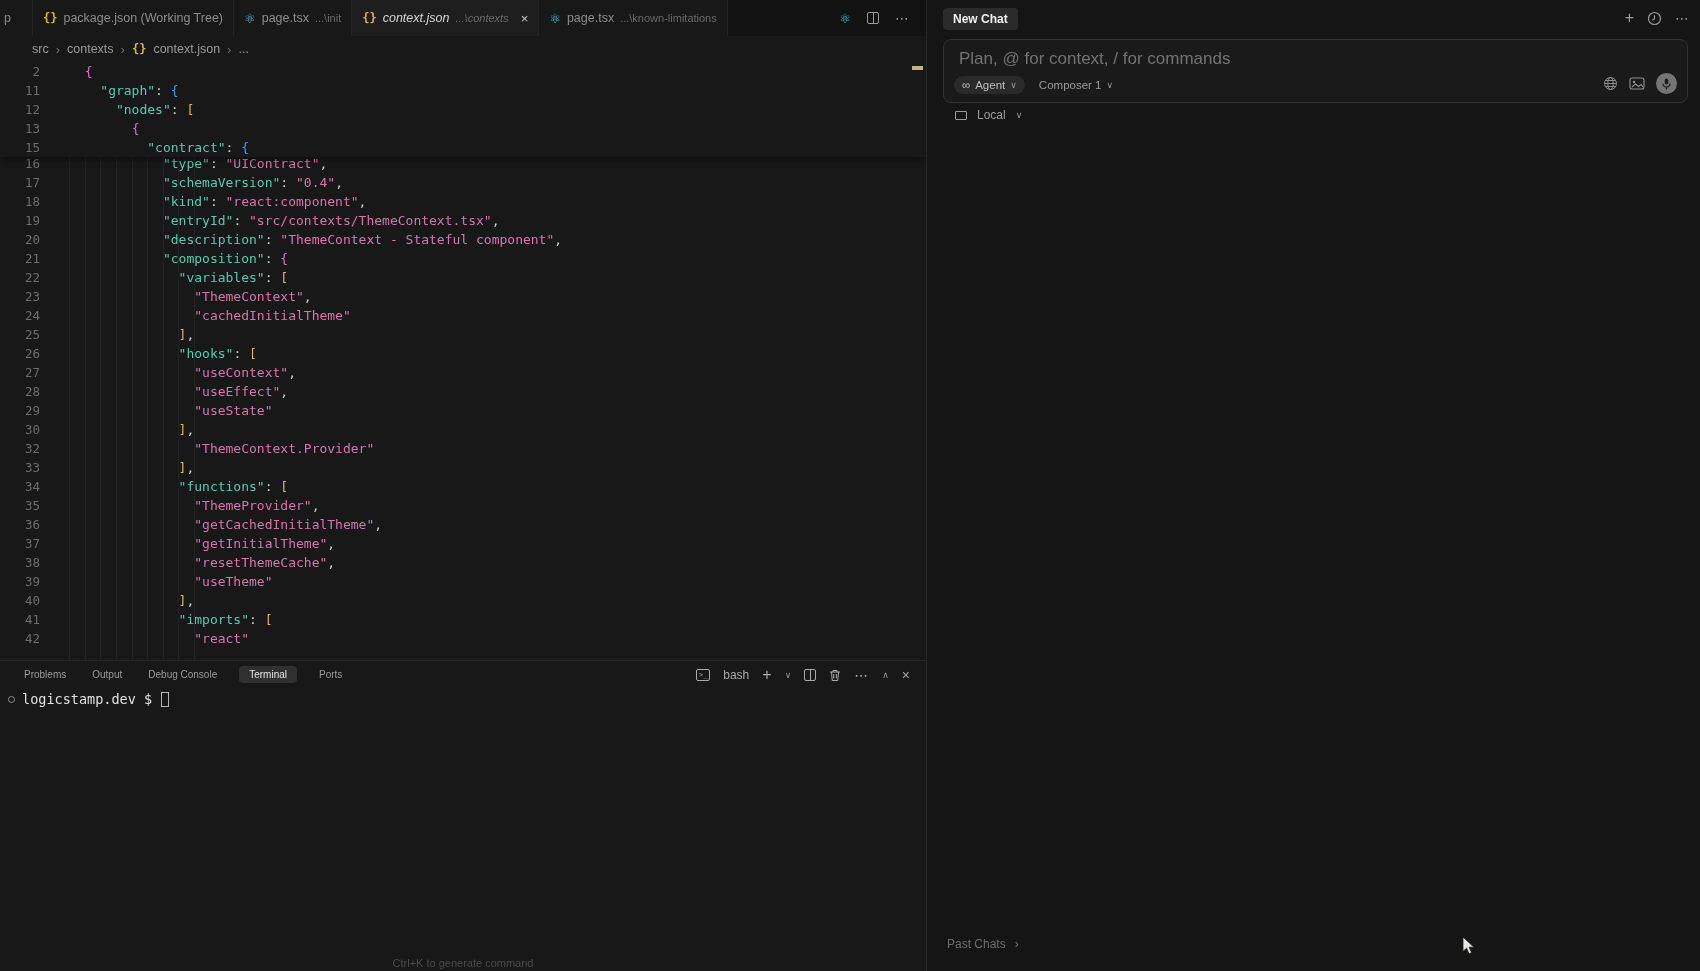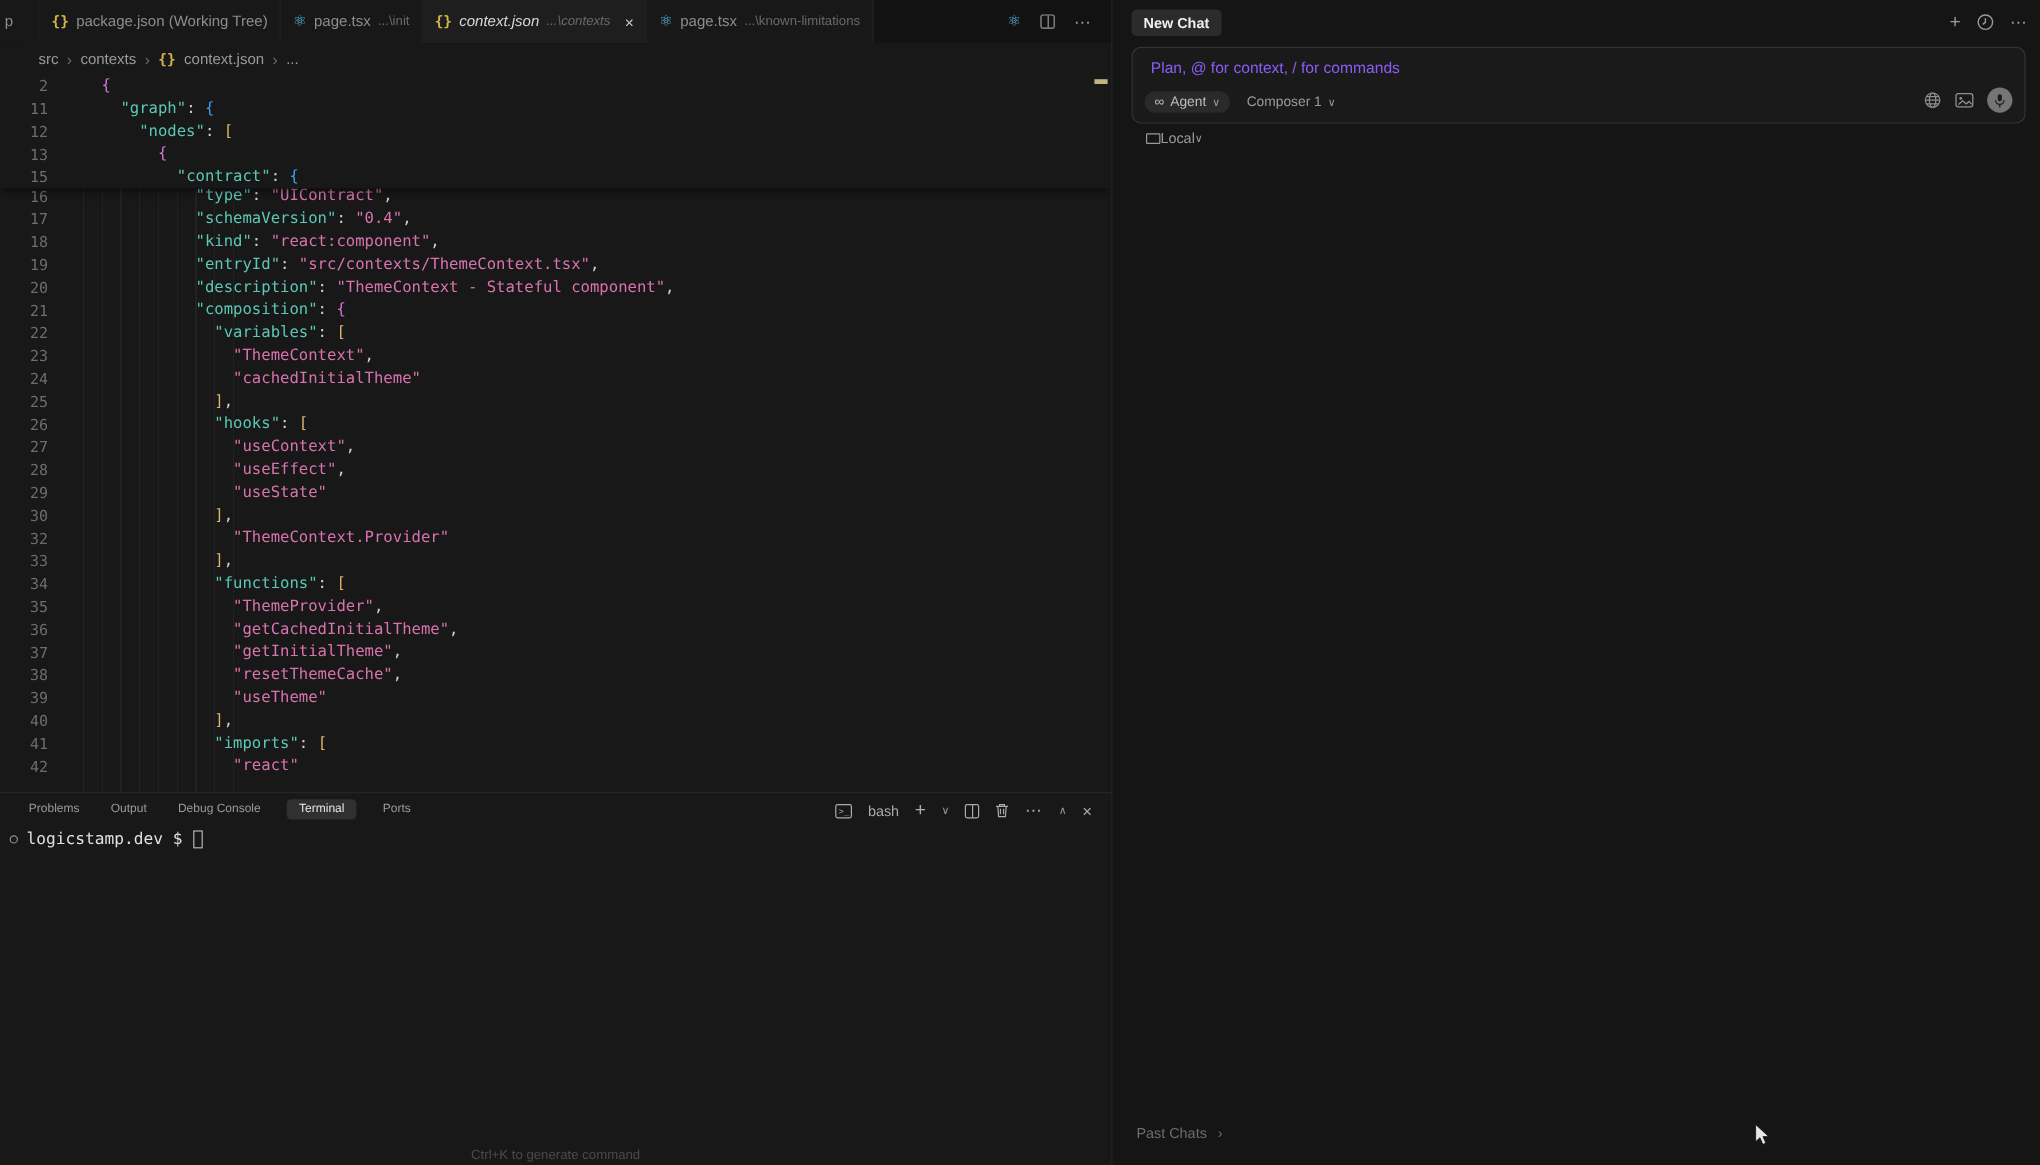--- a/index.html
+++ b/index.html
@@ -63,28 +63,28 @@
   .term-hint { position:absolute; left:0; right:0; bottom:2px; text-align:center; font-size:11px; color:#4b4b4b; }
 
   
   .chat { position:absolute; left:928px; top:0; right:0; height:929px; background:#151515; }
   .new-chat-btn { position:absolute; left:15px; top:8px; background:#2b2b2b; color:#f0f0f0;
     font-size:12px; font-weight:bold; padding:4px 10px; border-radius:4px; cursor:pointer; }
   .chat-top-icons { position:absolute; right:10px; top:10px; display:flex; align-items:center; gap:13px; color:#9a9a9a; }
   .plus-icon { font-size:16px; line-height:16px; }
   .chat-input-box { position:absolute; left:15px; top:39px; width:745px; height:64px;
     border:1px solid #333333; border-radius:8px; background:#1a1a1a; }
-  .chat-placeholder { position:absolute; left:15px; top:9px; font-size:13px; color:#8b5cf6; }
+  .chat-placeholder { position:absolute; left:15px; top:9px; font-size:17px; color:#737373; }
   .input-bottom-left { position:absolute; left:10px; bottom:8px; display:flex; align-items:center; gap:14px; }
   .agent-pill { display:flex; align-items:center; gap:5px; background:#2a2a2a; color:#bdbdbd;
     border-radius:10px; padding:3px 8px; font-size:11.5px; cursor:pointer; }
   .composer-sel { display:flex; align-items:center; gap:5px; color:#9a9a9a; font-size:11.5px; cursor:pointer; }
   .input-bottom-right { position:absolute; right:10px; bottom:8px; display:flex; align-items:center; gap:11px; color:#8f8f8f; }
   .mic-circle { width:21px; height:21px; border-radius:50%; background:#757575; display:flex; align-items:center; justify-content:center; }
-  .local-row { position:absolute; left:27px; top:108px; display:flex; align-items:center; gap:0; color:#9a9a9a; font-size:12px; cursor:pointer; }
+  .local-row { position:absolute; left:27px; top:108px; display:flex; align-items:center; gap:10px; color:#9a9a9a; font-size:12px; cursor:pointer; }
   .mon-icon { width:12px; height:9px; border:1px solid #9a9a9a; border-radius:1px; }
   .past-chats { position:absolute; left:19px; top:937px; display:flex; align-items:center; gap:9px; color:#6d6d6d; font-size:12px; cursor:pointer; }
 
   .mouse-cursor { position:absolute; left:1462px; top:936px; z-index:50; }
 </style>
 </head>
 <body>
 
 <div class="left-col">
 

